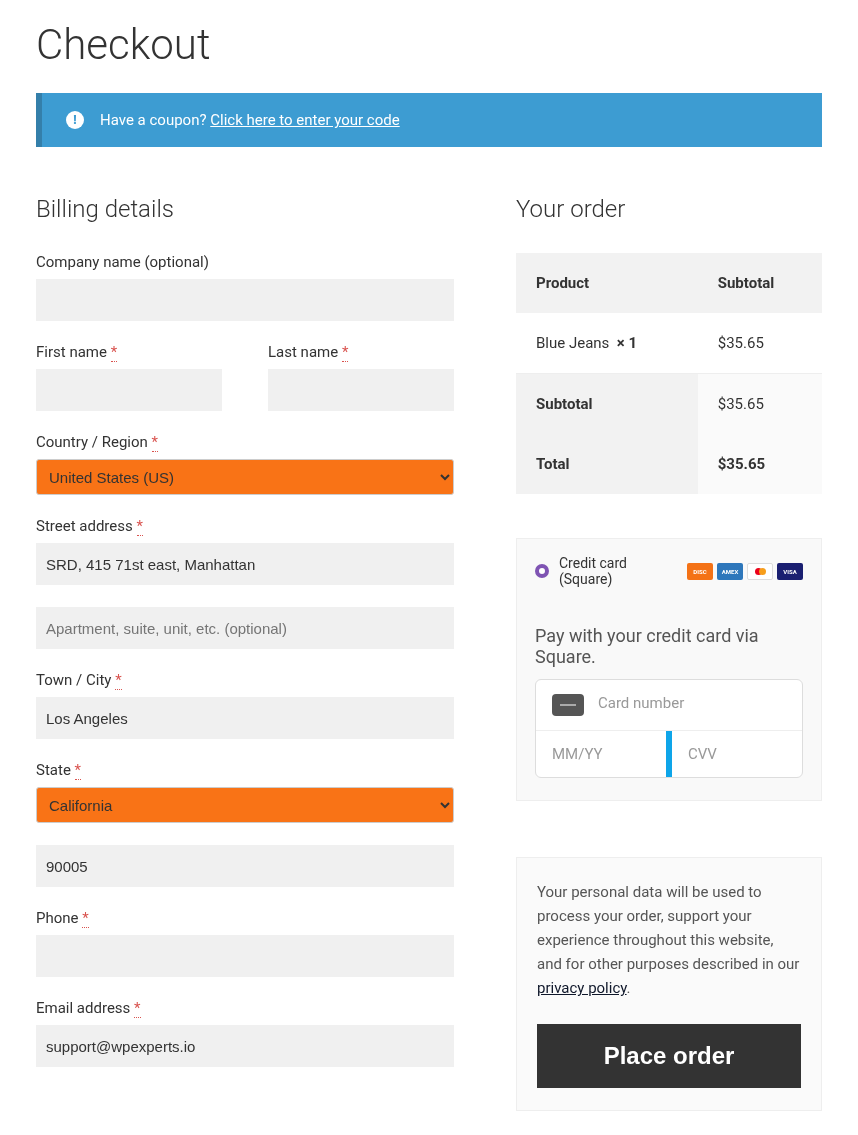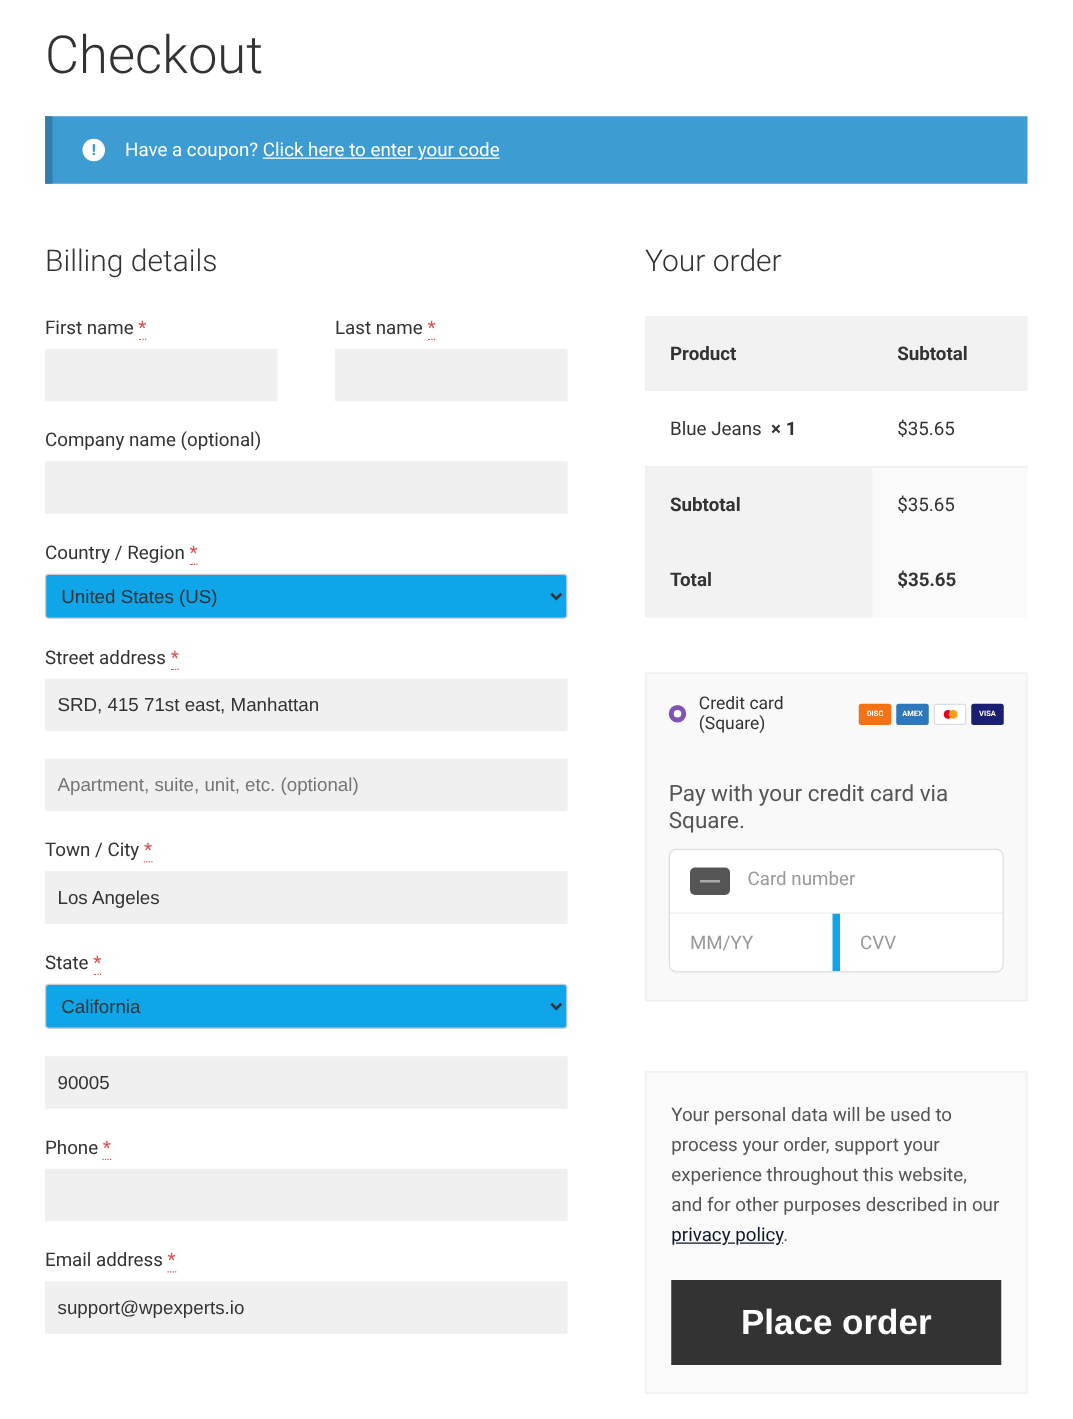--- a/index.html
+++ b/index.html
@@ -11,21 +11,21 @@
     .notice a { color: #fff; text-decoration: underline; }
     .columns { display: flex; gap: 62px; align-items: flex-start; }
     .col-left { flex: 0 0 418px; }
     .col-right { flex: 1; }
     .form-row { margin-bottom: 22px; }
     .form-row.namegrid { display: flex; gap: 46px; }
     .form-row.namegrid > div { flex: 1; }
     label { display: block; font-size: 15px; color: #333; margin-bottom: 8px; }
     .req { color: #d9534f; border-bottom: 1px dotted #d9534f; }
     input[type=text], input[type=email], input[type=tel] { width: 100%; height: 42px; background: #f0f0f0; border: none; padding: 0 10px; font-size: 15px; color: #333; }
-    select { width: 100%; height: 36px; border: 1px solid #ccc; border-radius: 3px; padding: 0 8px; font-size: 15px; color: #333; background: #0ea5e9; }
+    select { width: 100%; height: 36px; border: 1px solid #ccc; border-radius: 3px; padding: 0 8px; font-size: 15px; color: #333; background: #f97316; }
     .order-table { width: 100%; border-collapse: collapse; background: #fafafa; }
     .order-table th, .order-table td { text-align: left; padding: 21px 20px; font-size: 15px; }
     .order-table thead th { font-weight: 700; background: #f2f2f2; }
     .order-table tbody td { background: #fff; border-bottom: 1px solid #eee; }
     .order-table tfoot th { background: #f2f2f2; font-weight: 700; }
     .order-table tfoot td { font-weight: 400; }
     .order-table tfoot .total-row td { font-weight: 700; }
     .qty-x { font-weight: 700; }
     .payment-box { margin-top: 44px; background: #f9f9f9; border: 1px solid #eee; }
     .pay-head { display: flex; align-items: center; padding: 16px 18px; gap: 10px; font-size: 14px; color: #333; }
@@ -37,53 +37,53 @@
     .cc-frame { background: #fff; border: 1px solid #ddd; border-radius: 6px; overflow: hidden; }
     .cc-num { display: flex; align-items: flex-start; gap: 14px; padding: 14px 16px; border-bottom: 1px solid #eee; color: #999; font-size: 15px; }
     .cc-chip { width: 32px; height: 22px; background: #555; border-radius: 4px; display: inline-flex; align-items: center; justify-content: center; }
     .cc-chip-line { width: 16px; height: 2px; background: #aaa; }
     .cc-exp-cvv { display: flex; }
     .cc-exp-cvv > div { flex: 1; padding: 14px 16px; color: #999; font-size: 15px; }
     .cc-exp-cvv > div:first-child { border-right: 6px solid #0ea5e9; }
     .privacy-box { margin-top: 56px; background: #fafafa; border: 1px solid #eee; padding: 22px 20px; }
     .privacy-text { font-size: 15px; color: #555; line-height: 1.6; margin-bottom: 24px; }
     .privacy-text a { color: #0f172a; text-decoration: underline; }
-    .place-order-btn { width: 100%; padding: 18px; background: #333; color: #fff; border: none; font-size: 28px; font-weight: 700; cursor: pointer; }
+    .place-order-btn { width: 100%; padding: 18px; background: #333; color: #fff; border: none; font-size: 24px; font-weight: 700; cursor: pointer; }
   </style>
 </head>
 <body>
 
 <h1>Checkout</h1>
 
 <div class="notice">
   <span class="notice-icon">!</span>
   <span>
     <span>Have a coupon?</span>
     <a href="#">Click here to enter your code</a>
   </span>
 </div>
 
 <div class="columns">
   <div class="col-left">
     <h2>Billing details</h2>
 
+    <div class="form-row">
+      <label>Company name (optional)</label>
+      <input type="text" value="" style="">
+    </div>
+
     <div class="form-row namegrid">
       <div>
         <label><span>First name</span> <span class="req">*</span></label>
         <input type="text" value="" style="">
       </div>
       <div>
         <label><span>Last name</span> <span class="req">*</span></label>
         <input type="text" value="" style="">
       </div>
-    </div>
-
-    <div class="form-row">
-      <label>Company name (optional)</label>
-      <input type="text" value="" style="">
     </div>
 
     <div class="form-row">
       <label><span>Country / Region</span> <span class="req">*</span></label>
       <select><option>United States (US)</option></select>
     </div>
 
     <div class="form-row">
       <label><span>Street address</span> <span class="req">*</span></label>
       <input type="text" value="SRD, 415 71st east, Manhattan" style="">

